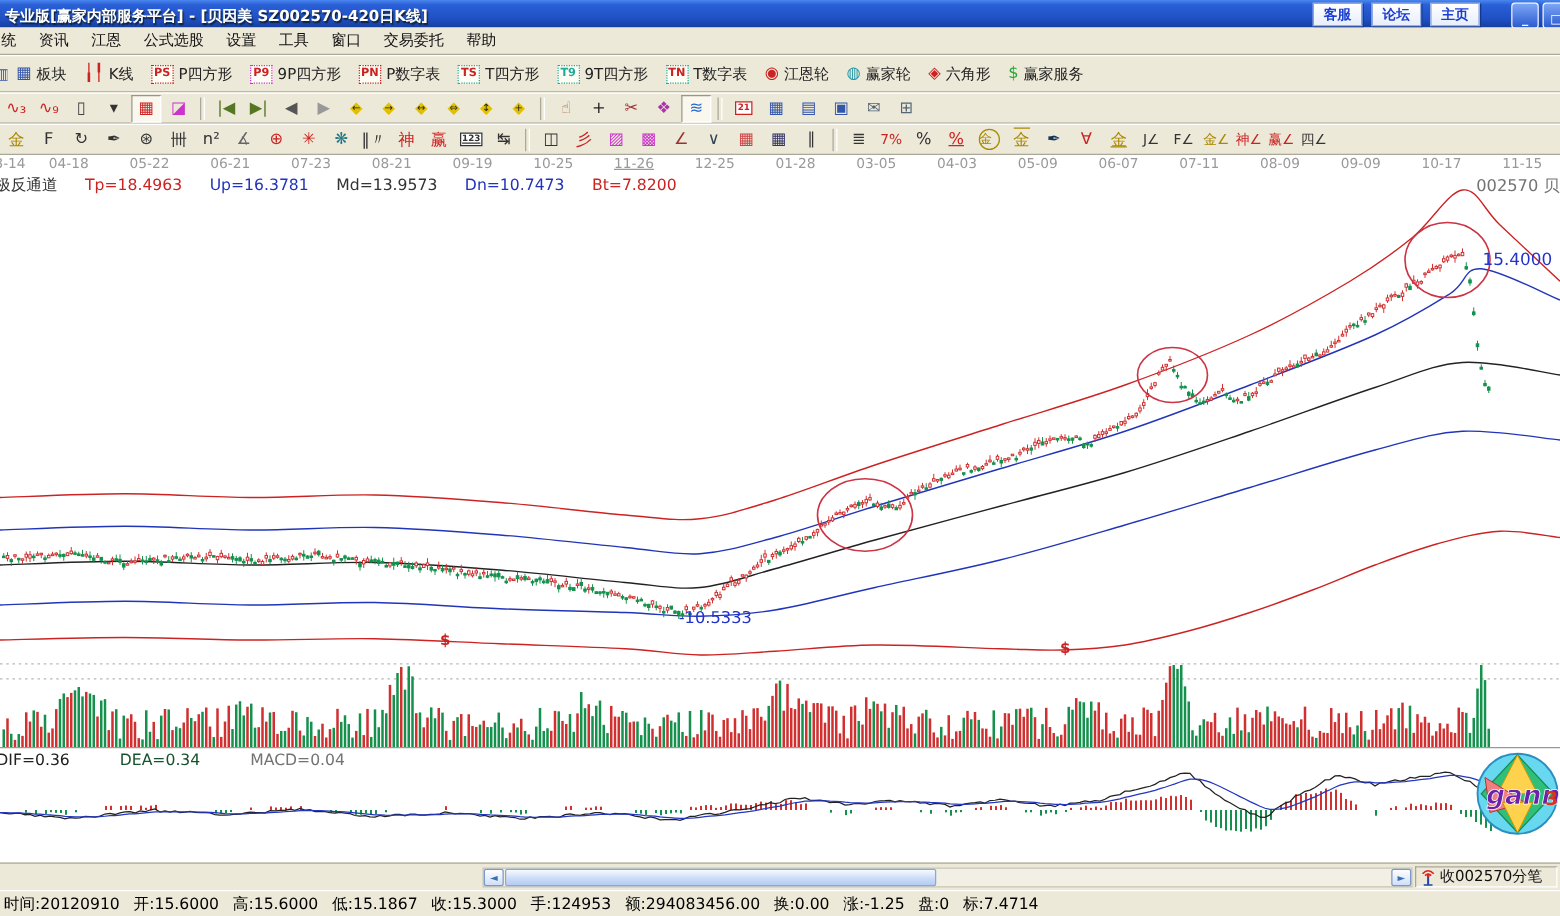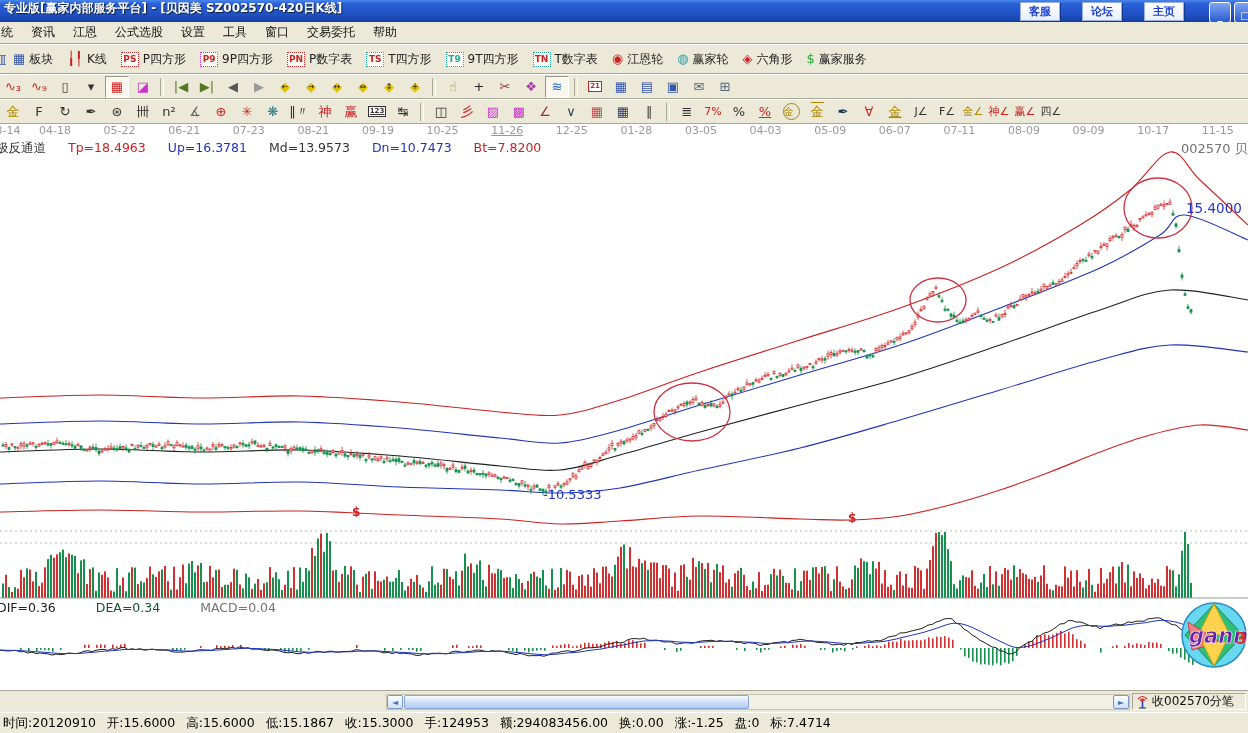--- a/index.html
+++ b/index.html
@@ -1,23 +1,23 @@
 <!DOCTYPE html>
 <html><head>
 <meta charset="utf-8">
 <style>
   html,body{margin:0;padding:0;background:#9a9a9a;}
   #app{position:relative;width:1248px;height:733px;overflow:hidden;background:#fff;
        font-family:"DejaVu Sans","Liberation Sans",sans-serif;font-size:12px;}
   
   .titlebar{position:absolute;left:0;top:0;width:1248px;height:22px;
     background:linear-gradient(180deg,#4a86ef 0%,#2a5fd6 18%,#1f4fc2 70%,#153e9e 100%);
-    display:flex;align-items:flex-start;color:#fff;font-weight:bold;font-size:12px;}
+    display:flex;align-items:flex-end;color:#fff;font-weight:bold;font-size:12px;}
   .titlebar .ttext{padding-left:4px;white-space:nowrap;text-shadow:1px 1px 1px #123;}
-  .title-btns{position:absolute;right:64px;top:2px;display:flex;gap:22px;}
+  .title-btns{position:absolute;right:64px;top:2px;display:flex;gap:7px;}
   .tbtn{min-width:38px;height:17px;background:linear-gradient(#ffffff,#e8eefc);border:1px solid #9ab0e0;
     color:#1a3fd0;font-size:11px;font-weight:bold;display:flex;align-items:center;justify-content:center;
     box-shadow:1px 1px 0 #12388f;}
   .win-btns{position:absolute;right:-8px;top:2px;display:flex;gap:3px;}
   .wbtn{width:20px;height:18px;border:1px solid #fff;border-radius:3px;
     background:linear-gradient(#7da6f5,#2a5ad0);color:#fff;font-size:10px;font-weight:bold;
     display:flex;align-items:flex-end;justify-content:center;padding-bottom:1px;}
   
   .bar{position:absolute;left:0;width:1248px;background:#ece9d8;border-bottom:1px solid #aca899;box-sizing:border-box;}
   .menubar{top:22px;height:22px;display:flex;align-items:center;color:#111;}

